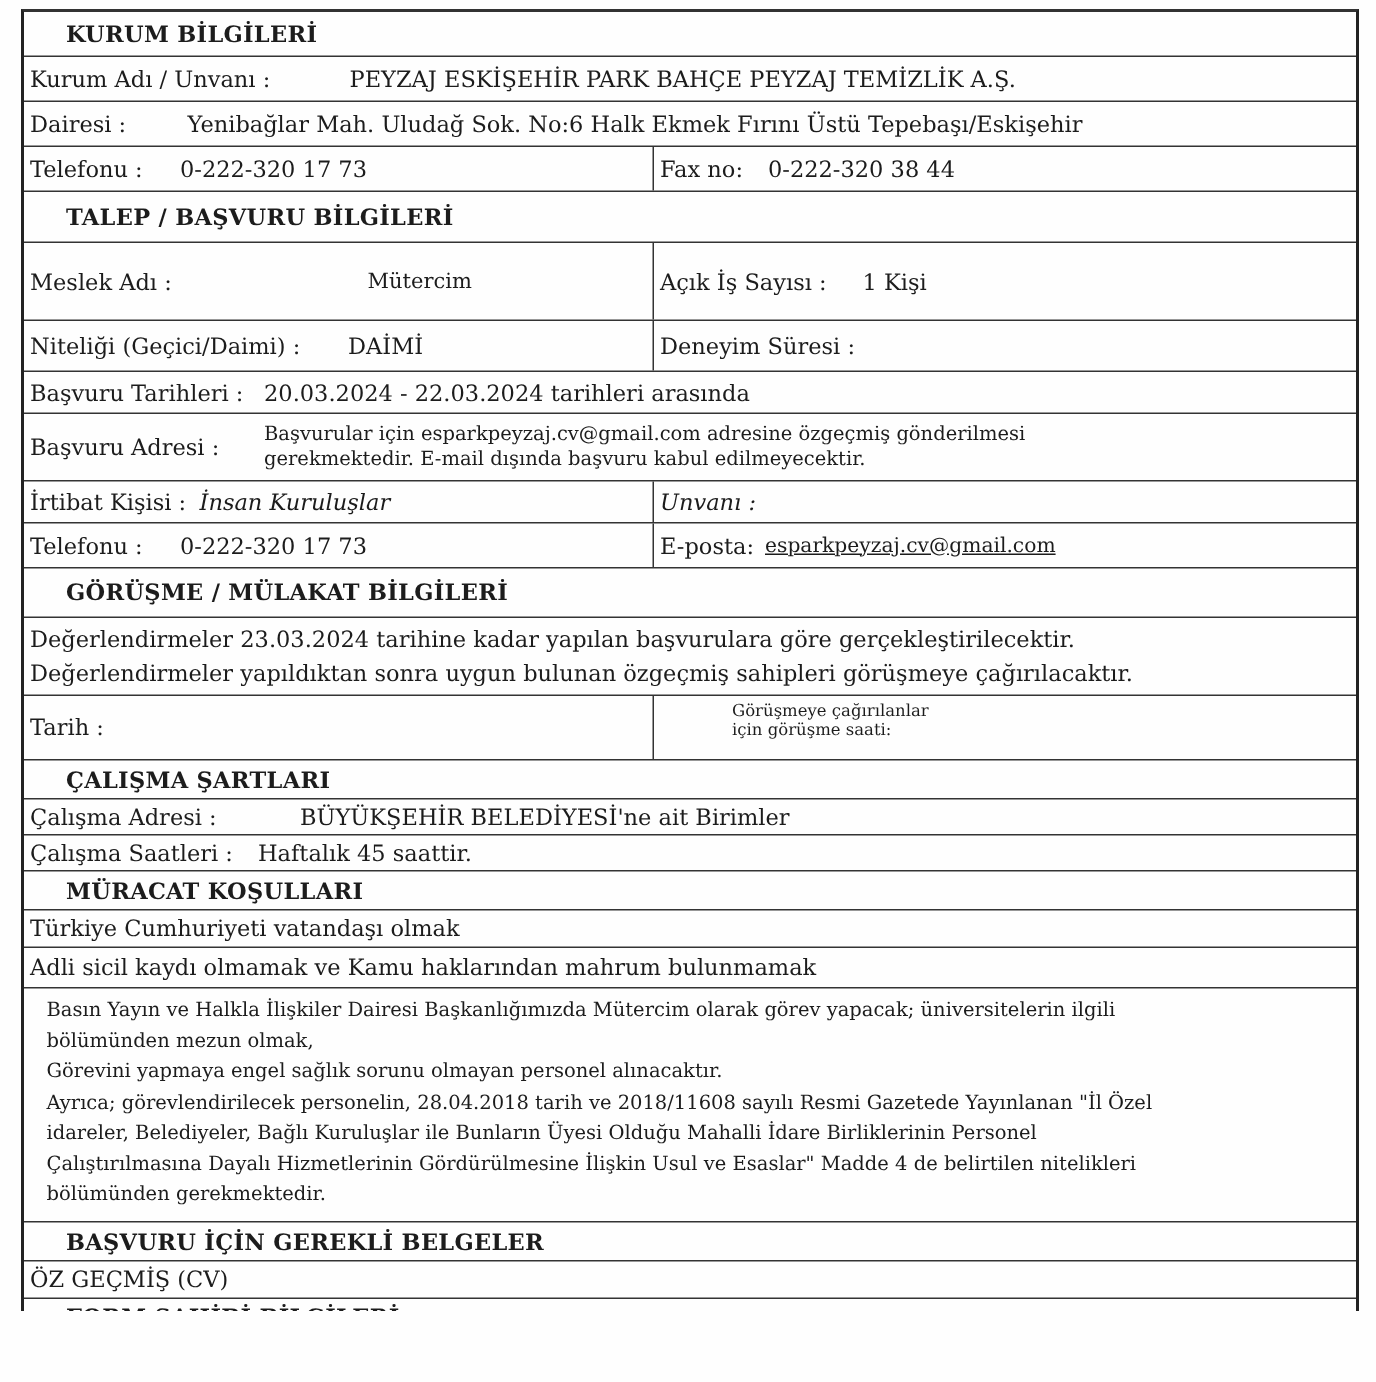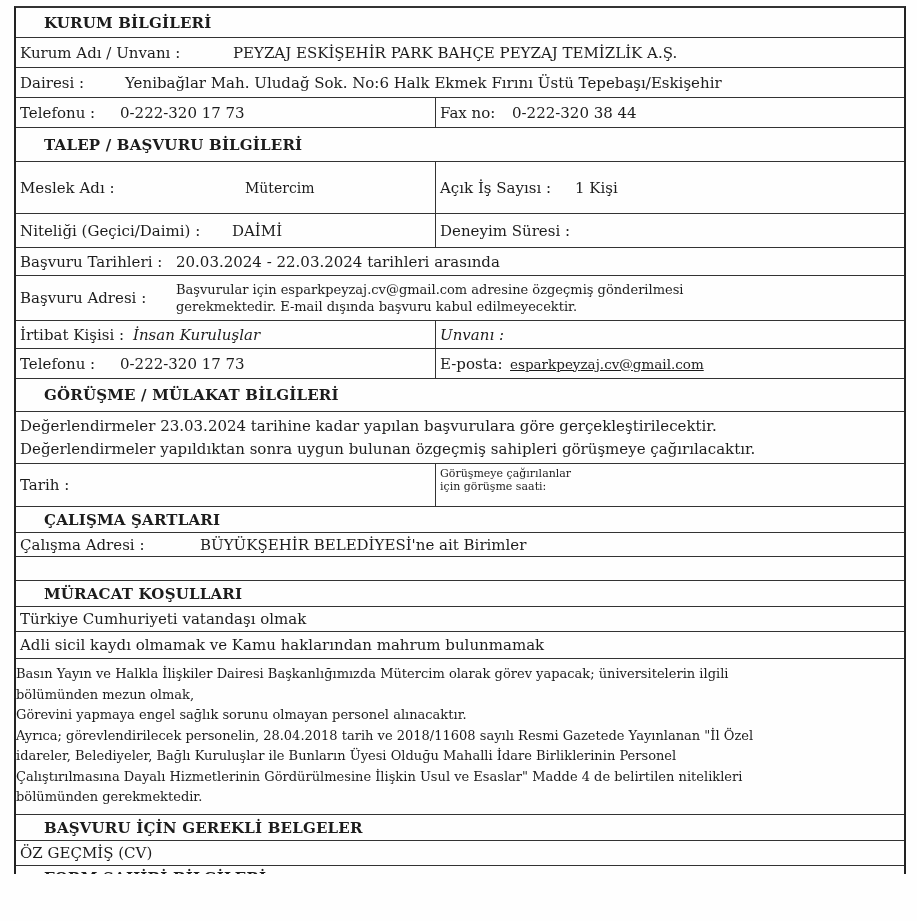--- a/index.html
+++ b/index.html
@@ -21,23 +21,23 @@
     font-size: 15px; white-space: nowrap; overflow: hidden;
   }
   .cell.left { width: 420px; border-right: 1.5px solid #333; }
   .cell.right { flex: 1; }
   .cell.full { flex: 1; }
   .section { font-weight: bold; font-size: 15px; letter-spacing: 0.2px; padding-left: 28px; }
   .lbl { display: inline-block; }
   .val { display: inline-block; }
   .ital { font-style: italic; }
   .link { text-decoration: underline; font-size: 13.5px; }
-  .small { font-size: 11px; line-height: 13px; }
+  .small { font-size: 11px; line-height: 13px; margin-left: 48px; }
   .wrap { white-space: normal; }
-  .para { font-size: 13px; line-height: 20.5px; white-space: normal; padding: 2px 0; }
+  .para { font-size: 13px; line-height: 20.5px; white-space: normal; padding: 2px 15px; }
   .para div { white-space: nowrap; }
   .addr-val { font-size: 13px; line-height: 17px; white-space: normal; }
   .cut-heading { font-weight: bold; font-size: 15px; height: 8px; overflow: hidden; align-items: flex-start; padding-top: 2px; }
 </style>
 </head>
 <body>
 
 <div class="form">
 
   <div class="row" style="height:30px">
@@ -148,20 +148,24 @@
   <div class="row" style="height:26px">
     <div class="cell full section">ÇALIŞMA ŞARTLARI</div>
   </div>
   <div class="row" style="height:24px">
     <div class="cell full">
       <span class="lbl" style="width:180px">Çalışma Adresi :</span>
       <span class="val">BÜYÜKŞEHİR BELEDİYESİ'ne ait Birimler</span>
     </div>
   </div>
   <div class="row" style="height:24px">
+    <div class="cell right">
+      <span class="lbl" style="width:152px">Çalışma Saatleri :</span>
+      <span class="val">Haftalık 45 saattir.</span>
+    </div>
   </div>
 
   <div class="row" style="height:26px">
     <div class="cell full section">MÜRACAT KOŞULLARI</div>
   </div>
   <div class="row" style="height:25px">
     <div class="cell full">Türkiye Cumhuriyeti vatandaşı olmak</div>
   </div>
   <div class="row" style="height:27px">
     <div class="cell full">Adli sicil kaydı olmamak ve Kamu haklarından mahrum bulunmamak</div>

